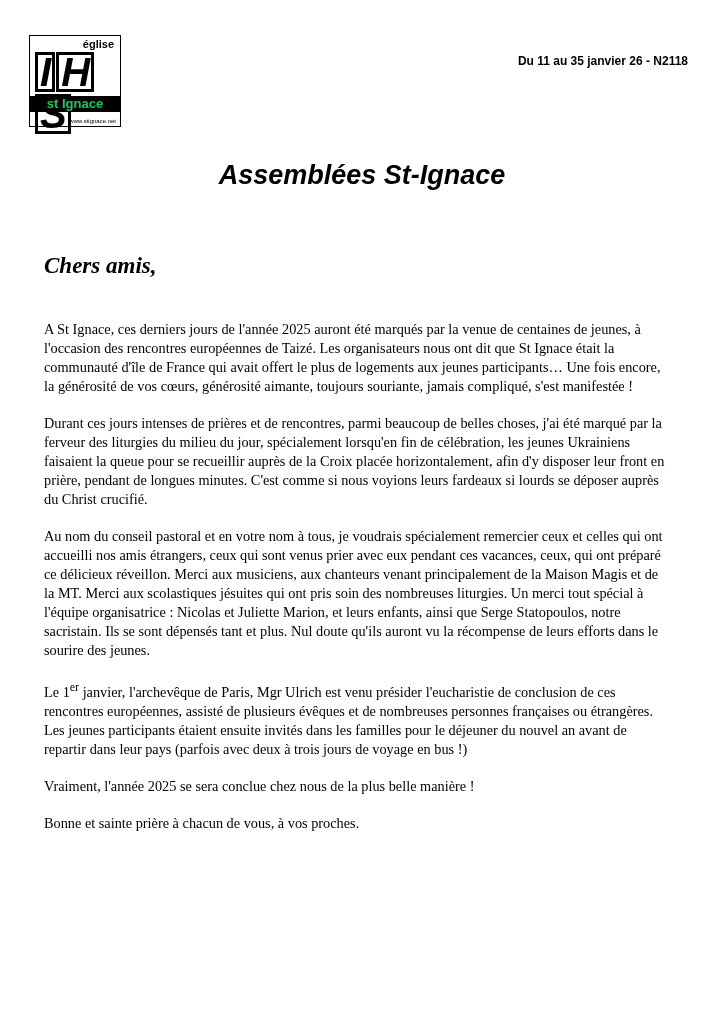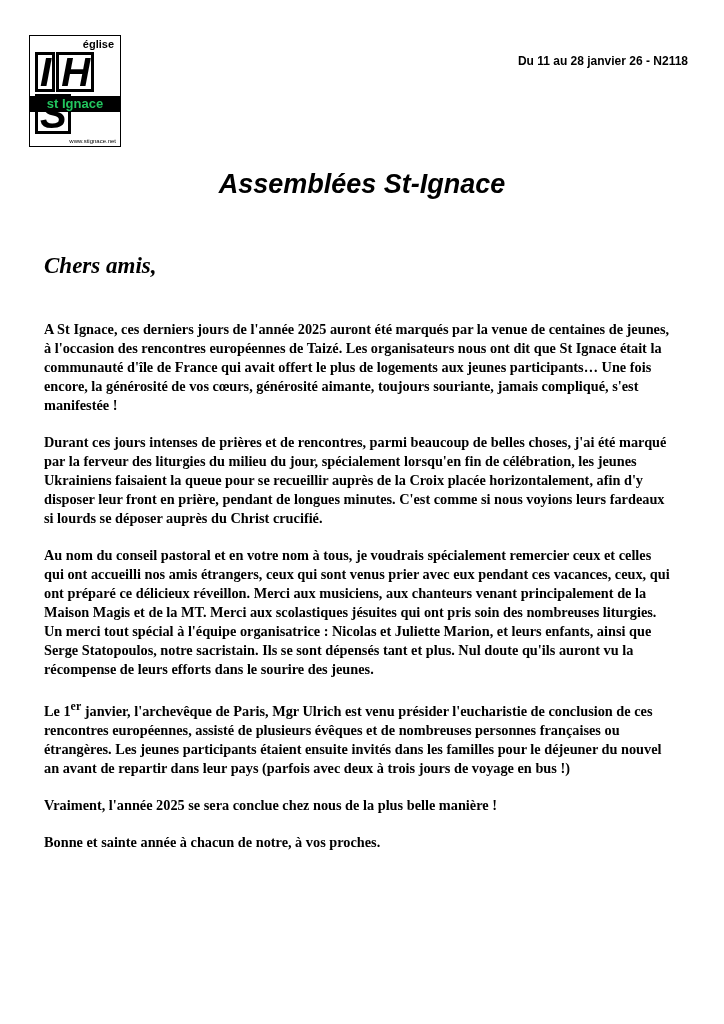--- a/index.html
+++ b/index.html
@@ -1,45 +1,45 @@
 <!DOCTYPE html>
 <html><head>
   <meta charset="utf-8">
   <style>
     html, body { margin: 0; padding: 0; background: #ffffff; }
     body { width: 724px; height: 1024px; position: relative; overflow: hidden; color: #000; }
-    .logo { position: absolute; left: 29px; top: 35px; width: 92px; height: 112px; border: 1.5px solid #000; box-sizing: border-box; background: #fff; }
+    .logo { position: absolute; left: 29px; top: 35px; width: 92px; height: 92px; border: 1.5px solid #000; box-sizing: border-box; background: #fff; }
     .logo .eglise { position: absolute; right: 6px; top: 2px; font-family: "Liberation Sans", sans-serif; font-size: 11px; font-weight: bold; }
     .logo .ihs { position: absolute; left: 5px; top: 15px; font-family: "Liberation Sans", sans-serif; font-weight: 900; font-size: 40px; letter-spacing: -1px; line-height: 42px; font-style: italic; }
     .logo .ihs span { display: inline-block; border: 3px solid #000; padding: 0 2px; margin-right: 1px; line-height: 34px; }
     .logo .band { position: absolute; left: 0; right: 0; top: 60px; height: 16px; background: #000; color: #22c55e; font-family: "Liberation Sans", sans-serif; font-weight: bold; font-size: 13px; text-align: center; line-height: 16px; }
     .logo .url { position: absolute; right: 4px; bottom: 2px; font-family: "Liberation Sans", sans-serif; font-size: 6px; }
     .issue { position: absolute; right: 36px; top: 54px; font-family: "Liberation Sans", sans-serif; font-weight: bold; font-size: 12px; }
     .title { position: absolute; left: 0; right: 0; top: 160px; text-align: center; font-family: "Liberation Sans", sans-serif; font-weight: bold; font-style: italic; font-size: 27px; }
     .greeting { position: absolute; left: 44px; top: 253px; font-family: Liberation Serif, serif; font-weight: bold; font-style: italic; font-size: 23px; }
     .body { position: absolute; left: 44px; right: 38px; top: 320px; font-family: "Liberation Serif", serif; font-size: 14.3px; line-height: 19px; }
-    .body p { margin: 0 15px 18px 0; font-weight: bold; }
+    .body p { margin: 0 15px 18px 0; }
     .signature { text-align: right; margin-top: -4px; }
   </style>
 </head>
 <body>
 
 <div class="logo">
   <div class="eglise">église</div>
   <div class="ihs"><span>I</span><span>H</span><span>S</span></div>
   <div class="band">st Ignace</div>
   <div class="url">www.stignace.net</div>
 </div>
 
-<div class="issue">Du 11 au 28 janvier 26 - N2118</div>
+<div class="issue">Du 11 au 35 janvier 26 - N2118</div>
 
-<h1 class="title" style="margin:9px;">Assemblées St-Ignace</h1>
+<h1 class="title" style="margin:0;">Assemblées St-Ignace</h1>
 
 <div class="greeting">Chers amis,</div>
 
 <div class="body">
   <p>A St Ignace, ces derniers jours de l'année 2025 auront été marqués par la venue de centaines de jeunes, à l'occasion des rencontres européennes de Taizé. Les organisateurs nous ont dit que St Ignace était la communauté d'île de France qui avait offert le plus de logements aux jeunes participants… Une fois encore, la générosité de vos cœurs, générosité aimante, toujours souriante, jamais compliqué, s'est manifestée !</p>
   <p>Durant ces jours intenses de prières et de rencontres, parmi beaucoup de belles choses, j'ai été marqué par la ferveur des liturgies du milieu du jour, spécialement lorsqu'en fin de célébration, les jeunes Ukrainiens faisaient la queue pour se recueillir auprès de la Croix placée horizontalement, afin d'y disposer leur front en prière, pendant de longues minutes. C'est comme si nous voyions leurs fardeaux si lourds se déposer auprès du Christ crucifié.</p>
   <p>Au nom du conseil pastoral et en votre nom à tous, je voudrais spécialement remercier ceux et celles qui ont accueilli nos amis étrangers, ceux qui sont venus prier avec eux pendant ces vacances, ceux, qui ont préparé ce délicieux réveillon. Merci aux musiciens, aux chanteurs venant principalement de la Maison Magis et de la MT. Merci aux scolastiques jésuites qui ont pris soin des nombreuses liturgies. Un merci tout spécial à l'équipe organisatrice : Nicolas et Juliette Marion, et leurs enfants, ainsi que Serge Statopoulos, notre sacristain. Ils se sont dépensés tant et plus. Nul doute qu'ils auront vu la récompense de leurs efforts dans le sourire des jeunes.</p>
   <p><span>Le 1</span><sup>er</sup><span> janvier, l'archevêque de Paris, Mgr Ulrich est venu présider l'eucharistie de conclusion de ces rencontres européennes, assisté de plusieurs évêques et de nombreuses personnes françaises ou étrangères. Les jeunes participants étaient ensuite invités dans les familles pour le déjeuner du nouvel an avant de repartir dans leur pays (parfois avec deux à trois jours de voyage en bus !)</span></p>
   <p>Vraiment, l'année 2025 se sera conclue chez nous de la plus belle manière !</p>
-  <p>Bonne et sainte année à chacun de notre, à vos proches.</p>
+  <p>Bonne et sainte prière à chacun de vous, à vos proches.</p>
 </div>
 
 </body></html>

